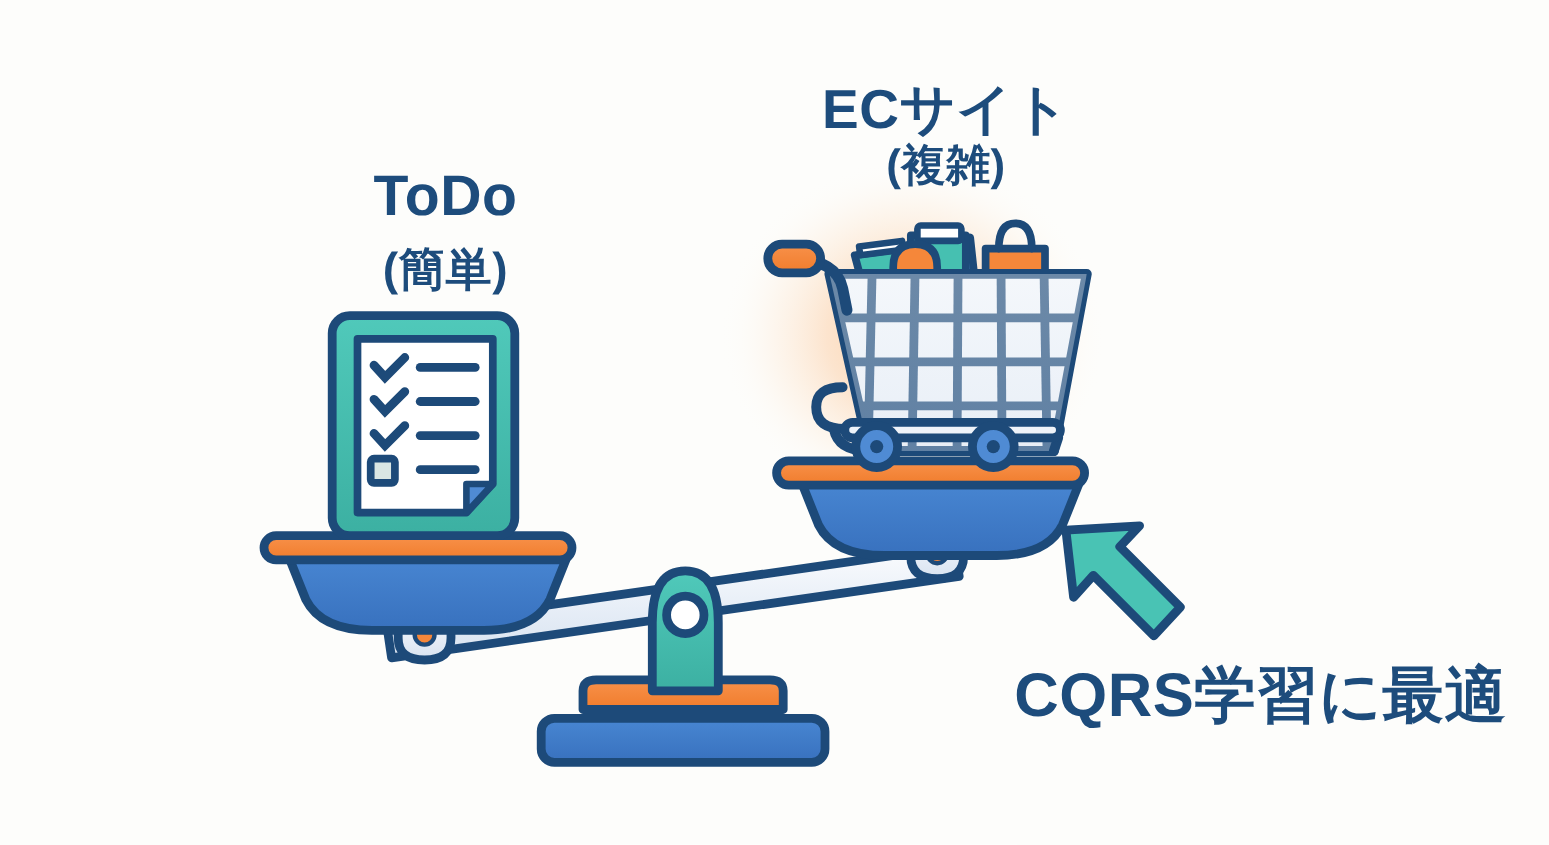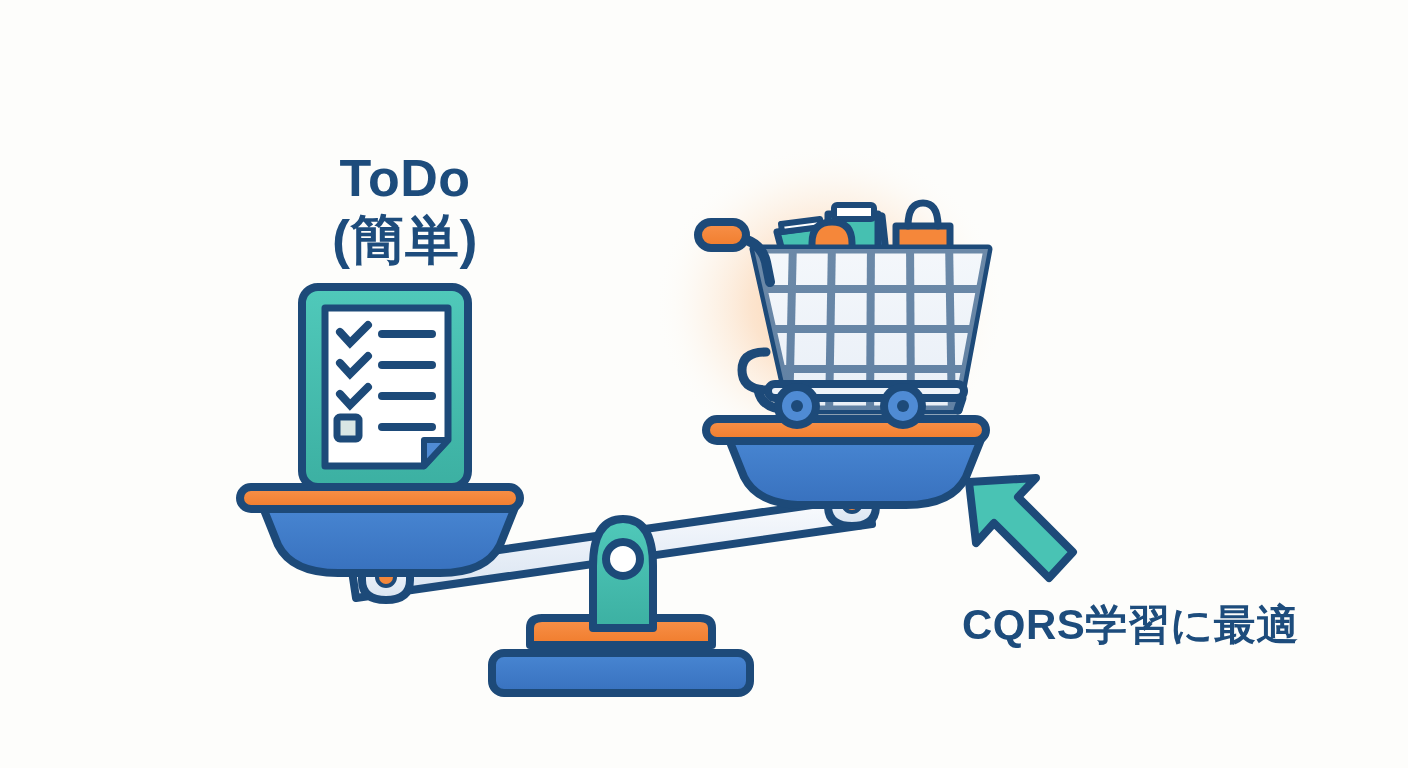--- a/index.html
+++ b/index.html
@@ -31,39 +31,39 @@
     letter-spacing: 0.5px;
   }
   #label-todo {
     left: 240px;
     top: 150px;
     width: 330px;
     font-size: 52px;
   }
   #label-todo .sub {
     display: block;
-    font-size: 54px;
-    margin-top: 4px;
+    font-size: 42px;
+    margin-top: 16px;
   }
   #label-ec {
     left: 690px;
     top: 72px;
     width: 340px;
     font-size: 50px;
   }
   #label-ec .sub {
     display: block;
     font-size: 40px;
     margin-top: 4px;
   }
   #label-cqrs {
-    left: 962px;
+    left: 922px;
     top: 602px;
     width: 400px;
-    font-size: 42px;
+    font-size: 56px;
     text-align: left;
   }
 </style>
 </head>
 <body>
 
 <div id="stage">
 
   <svg width="1408" height="768" viewBox="0 0 1408 768">
 
@@ -227,16 +227,20 @@
       <path d="M969 482 L1036 478 L1018 497 L1073 552 L1049 578 L994 523 L976 543 Z" fill="#49c3b4" stroke="#1d4a79" stroke-width="8" stroke-linejoin="round"></path>
     </g>
 
   </svg>
 
   <div class="lbl" id="label-todo">
     <span>ToDo</span>
     <span class="sub">(簡単)</span>
   </div>
 
+  <div class="lbl" id="label-ec">
+    <span>ECサイト</span>
+    <span class="sub">(複雑)</span>
+  </div>
 
   <div class="lbl" id="label-cqrs">CQRS学習に最適</div>
 
 </div>
 
 </body></html>

